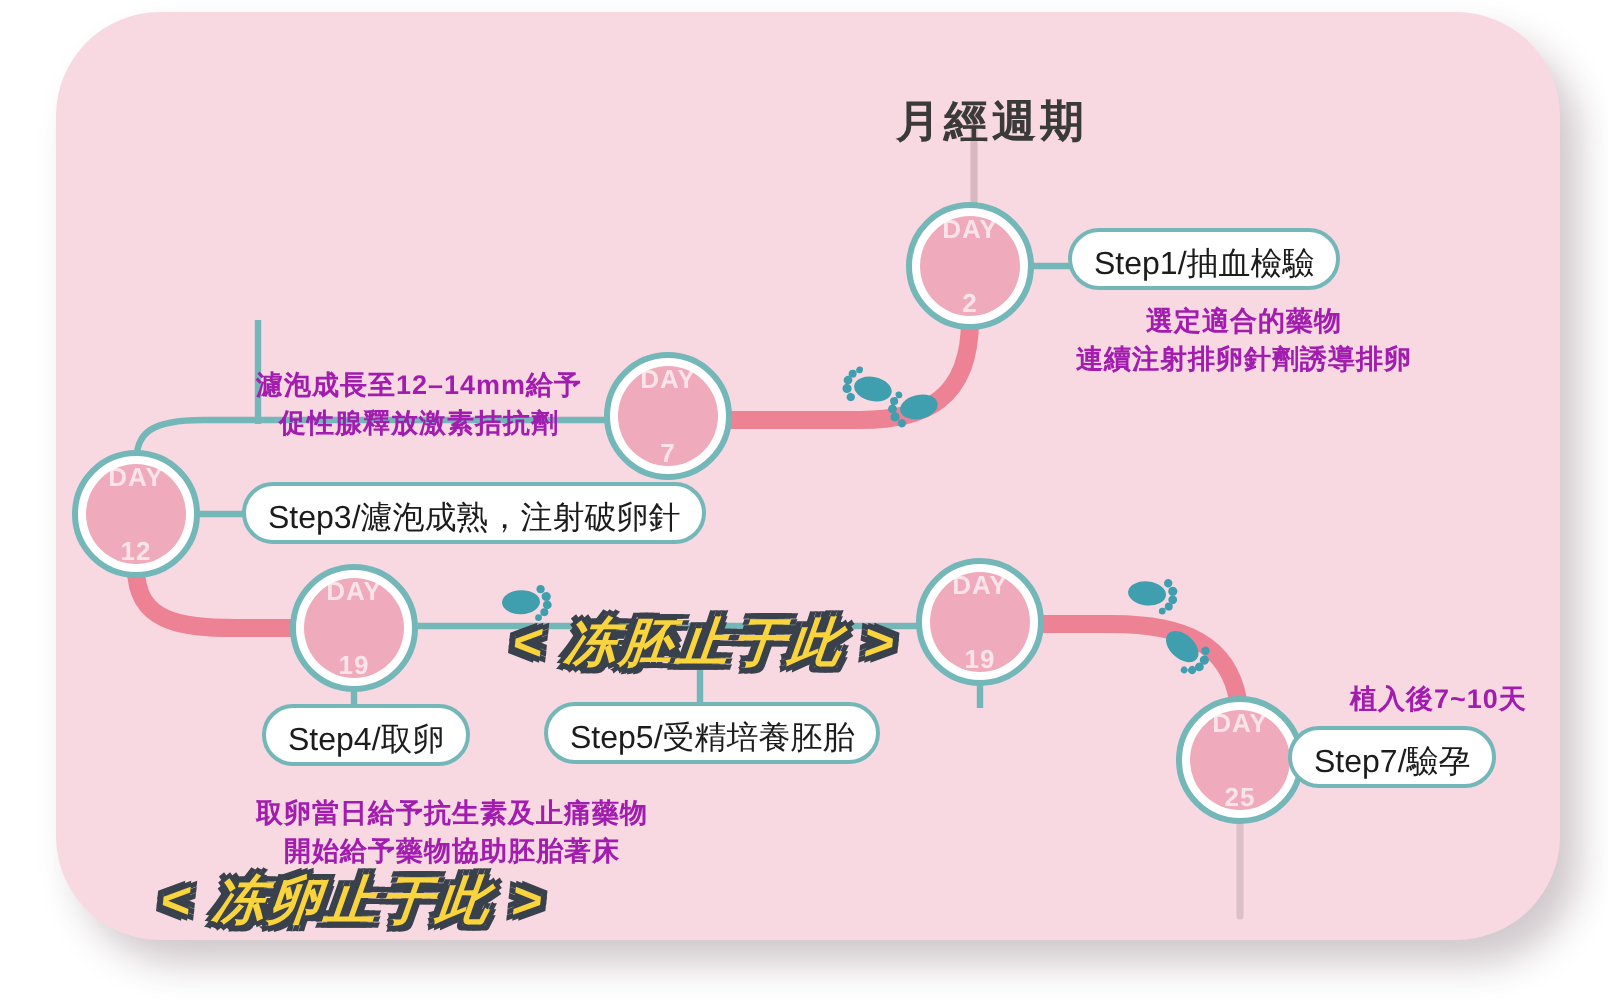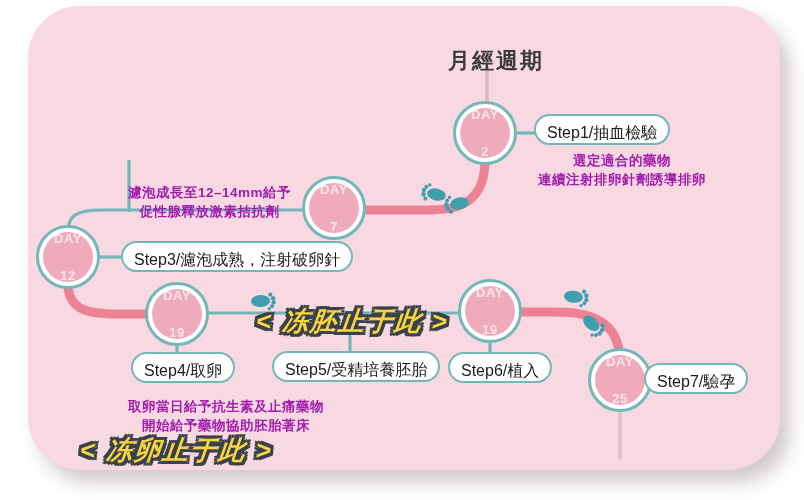--- a/index.html
+++ b/index.html
@@ -129,32 +129,32 @@
     <div class="day-inner">
       <span>DAY</span>
       <span>25</span>
     </div>
   </div>
 
   <div class="step" style="left:534px;top:114px">Step1/抽血檢驗</div>
   <div class="step" style="left:121px;top:241px">Step3/濾泡成熟，注射破卵針</div>
   <div class="step" style="left:131px;top:352px">Step4/取卵</div>
   <div class="step" style="left:272px;top:351px">Step5/受精培養胚胎</div>
-  <div class="step" style="left:448px;top:352px">Step6/植入</div>
   <div class="step" style="left:644px;top:363px">Step7/驗孕</div>
 
   <div class="note" style="left:538px;top:152px">
     <div>選定適合的藥物</div>
     <div>連續注射排卵針劑誘導排卵</div>
   </div>
   <div class="note" style="left:128px;top:184px">
     <div>濾泡成長至12–14mm給予</div>
     <div>促性腺釋放激素拮抗劑</div>
   </div>
   <div class="note" style="left:128px;top:398px">
     <div>取卵當日給予抗生素及止痛藥物</div>
     <div>開始給予藥物協助胚胎著床</div>
   </div>
+  <div class="note" style="left:675px;top:341px">植入後7~10天</div>
 
   <div class="banner" style="left:256px;top:304px">&lt; 冻胚止于此 &gt;</div>
   <div class="banner" style="left:80px;top:433px">&lt; 冻卵止于此 &gt;</div>
 
 </div>
 
 </body></html>

